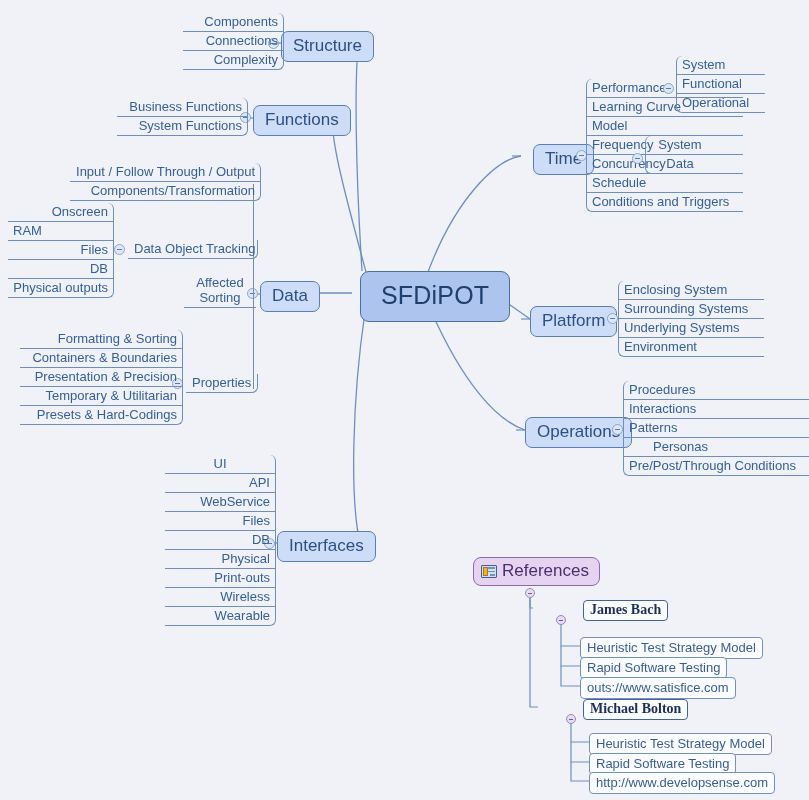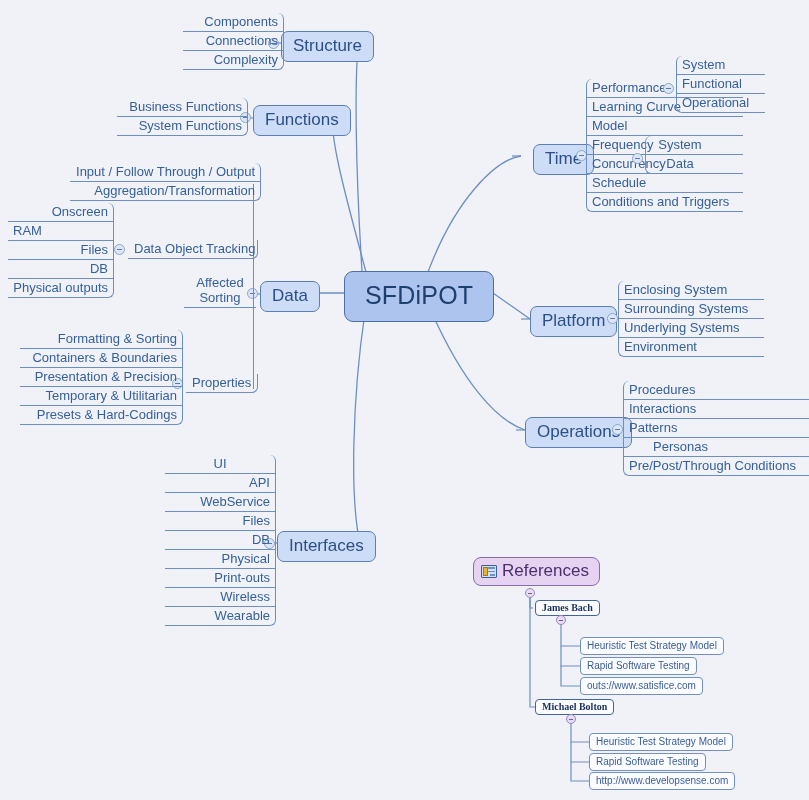--- a/index.html
+++ b/index.html
@@ -86,29 +86,30 @@
   .idcard .l2{top:5px;width:7px;}
   .idcard .l3{top:8.5px;width:5px;}
 
   .refperson{
     background:#fbfcff;
     border:1.2px solid #44639b;
     border-radius:4px;
     color:#1b2f5c;
     font-family:"Liberation Serif","DejaVu Serif",serif;
     font-weight:bold;
-    font-size:10px;
+    font-size:14px;
     padding:1px 6px 2px;
+    margin-left:48px;
   }
   .refitem{
     background:#fbfcff;
     border:1.1px solid #7391c0;
     border-radius:4px;
     color:#3a5d97;
-    font-size:10px;
+    font-size:13px;
     padding:2px 6px 3px;
   }
   .reftoggle{
     position:absolute;width:10px;height:10px;border-radius:50%;
     background:#e7dcf4;border:1px solid #9a86bd;box-sizing:border-box;
   }
   .reftoggle::after{content:"";position:absolute;left:2px;top:3.5px;width:4px;height:1px;background:#6f5c93;}
 </style>
 </head>
 <body>
@@ -137,21 +138,21 @@
       <path d="M281 43 L 272 43"></path>
       <path d="M253 118 L 243 118"></path>
       <path d="M260 294 L 252 294"></path>
       <path d="M277 543 L 268 543"></path>
       <path d="M521 156 L 512 156"></path>
       <path d="M530 319 L 521 319"></path>
       <path d="M525 430 L 516 430"></path>
     </g>
   </svg>
 
-  <div class="node central" style="left:344px;top:271px;">SFDiPOT</div>
+  <div class="node central" style="left:360px;top:271px;">SFDiPOT</div>
 
   <div class="node branch" style="left:281px;top:31px;">Structure</div>
   <div class="toggle" style="left:268px;top:38px;"></div>
   <div class="node" style="left:183px;top:13px;">
     <div class="leaf ul ur rr" style="text-align:right;width:90px;">Components</div>
     <div class="leaf ul ur" style="text-align:right;width:90px;">Connections</div>
     <div class="leaf ul ur rbr" style="text-align:right;width:90px;">Complexity</div>
   </div>
 
   <div class="node branch" style="left:253px;top:105px;">Functions</div>
@@ -164,21 +165,21 @@
   <div class="node branch" style="left:260px;top:281px;">Data</div>
   <div class="toggle" style="left:247px;top:288px;"></div>
 
   <div style="position:absolute;left:253px;top:184px;width:1.2px;height:205px;background:#6d8fc0;"></div>
 
   <div class="node leaf ul ur rbr" style="left:128px;top:240px;width:118px;text-align:right;padding-left:6px;">Data Object Tracking</div>
   <div class="toggle" style="left:114px;top:244px;"></div>
 
   <div class="node" style="left:70px;top:163px;">
     <div class="leaf ul ur rr" style="text-align:right;width:180px;">Input / Follow Through / Output</div>
-    <div class="leaf ul ur rbr" style="text-align:right;width:180px;">Aggregation/Transformation</div>
+    <div class="leaf ul ur rbr" style="text-align:right;width:180px;">Components/Transformation</div>
   </div>
   <div class="node" style="left:8px;top:203px;">
     <div class="leaf ul ur rr" style="text-align:right;width:95px;">Onscreen</div>
     <div class="leaf ul ur" style="text-align:left;width:95px;">RAM</div>
     <div class="leaf ul ur" style="text-align:right;width:95px;">Files</div>
     <div class="leaf ul ur" style="text-align:right;width:95px;">DB</div>
     <div class="leaf ul ur rbr" style="text-align:right;width:95px;">Physical outputs</div>
   </div>
 
   <div class="node leaf ul" style="left:184px;top:274px;width:62px;text-align:center;white-space:normal;line-height:15px;">Affected Sorting</div>

